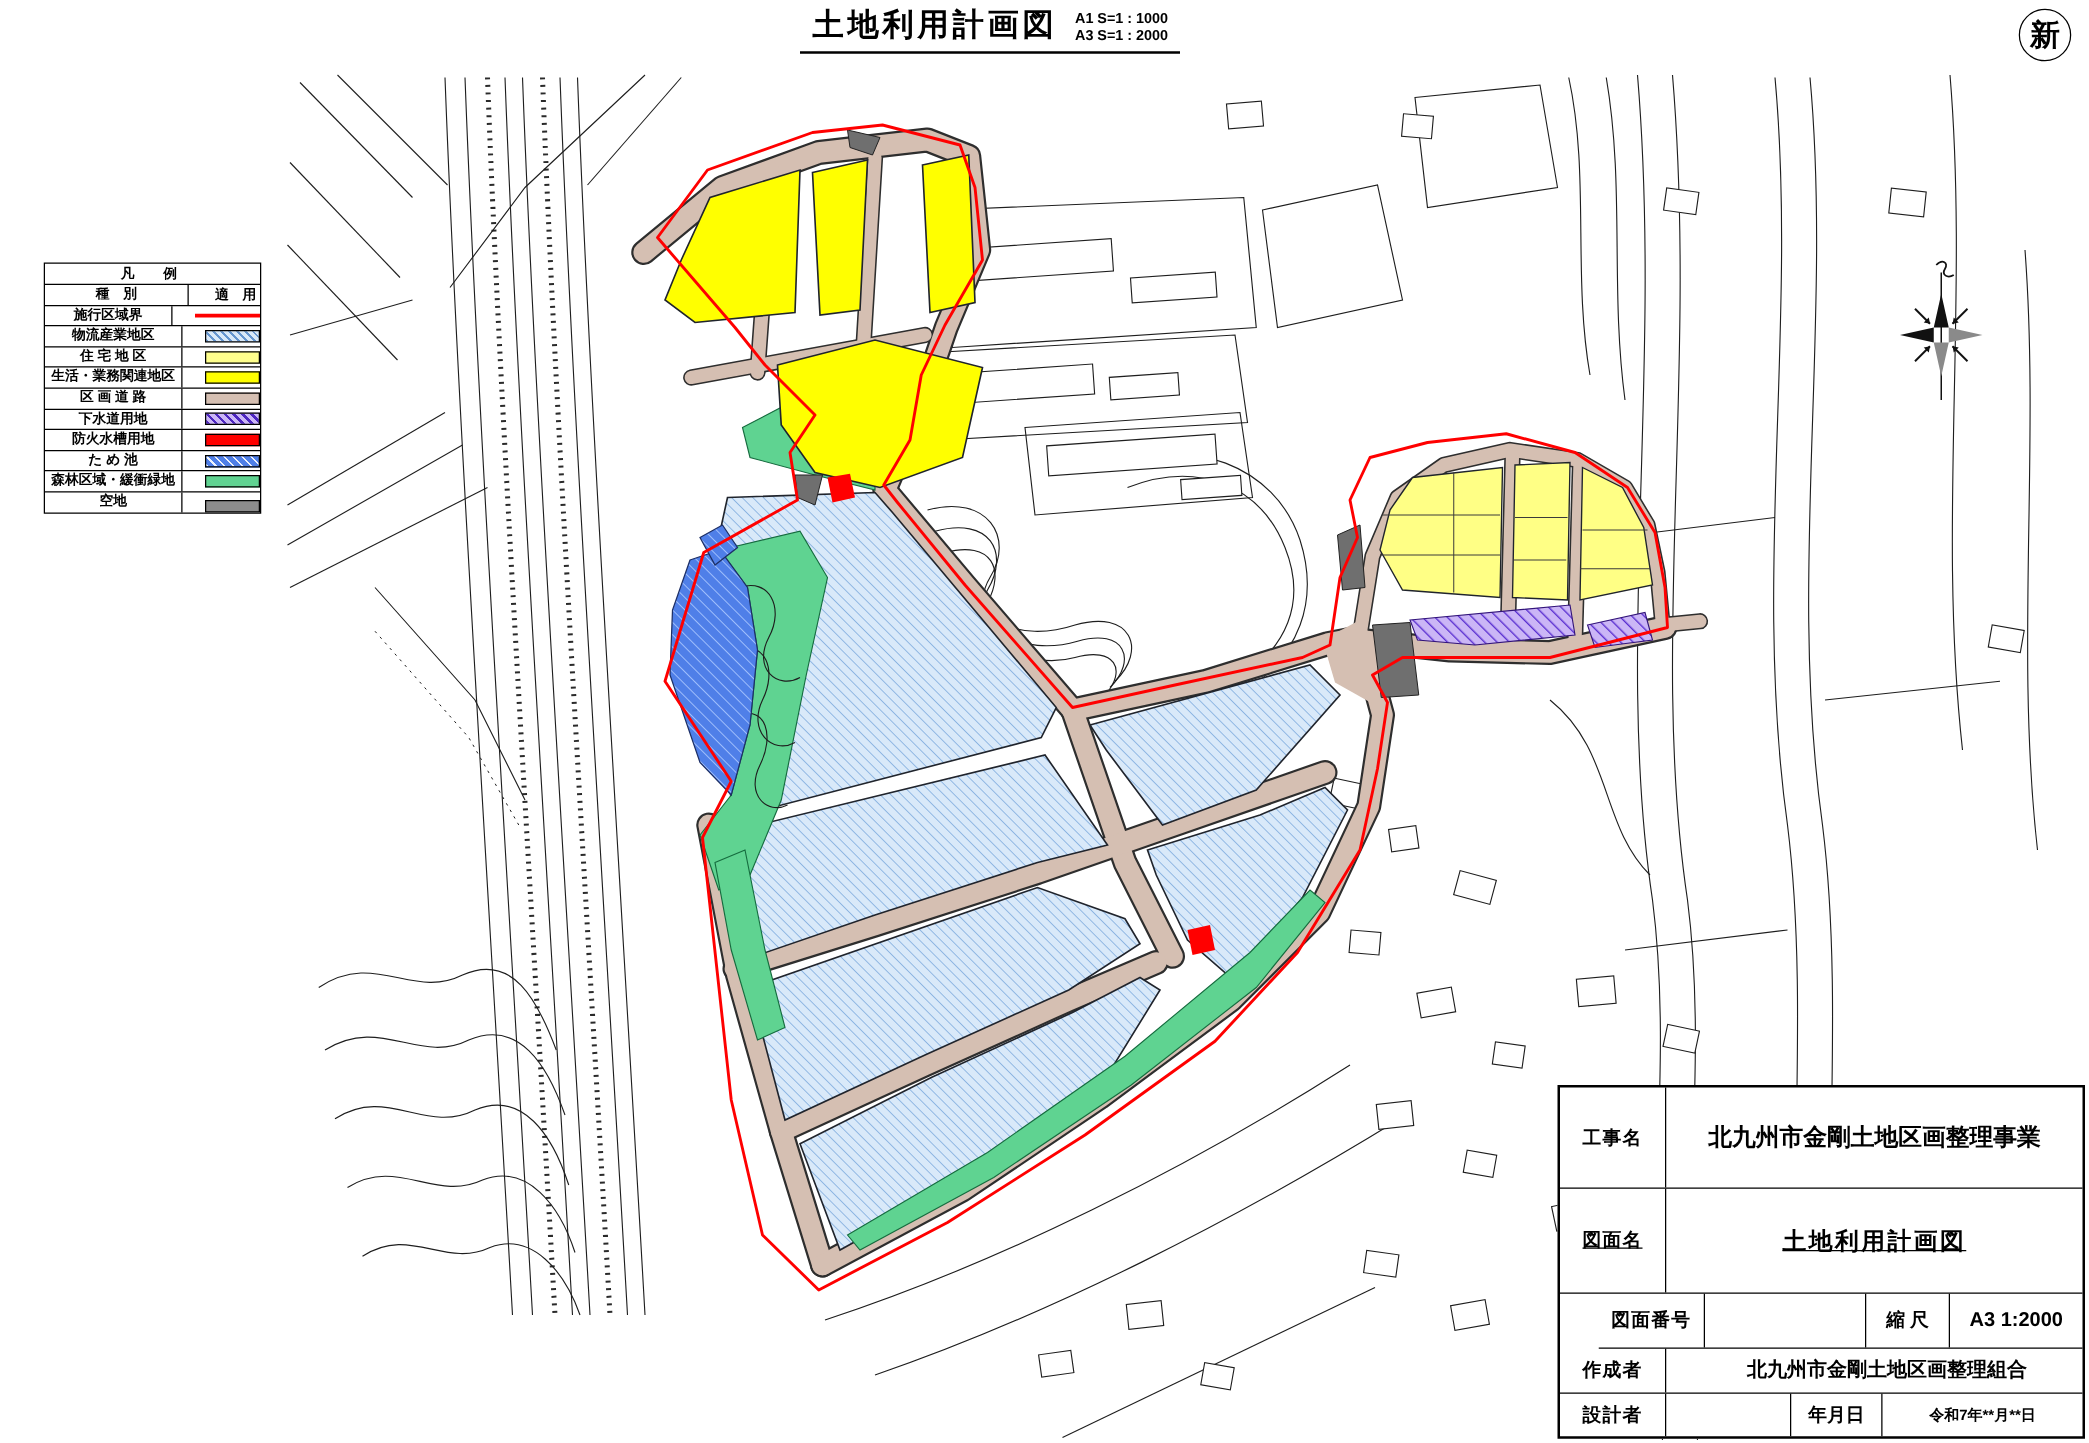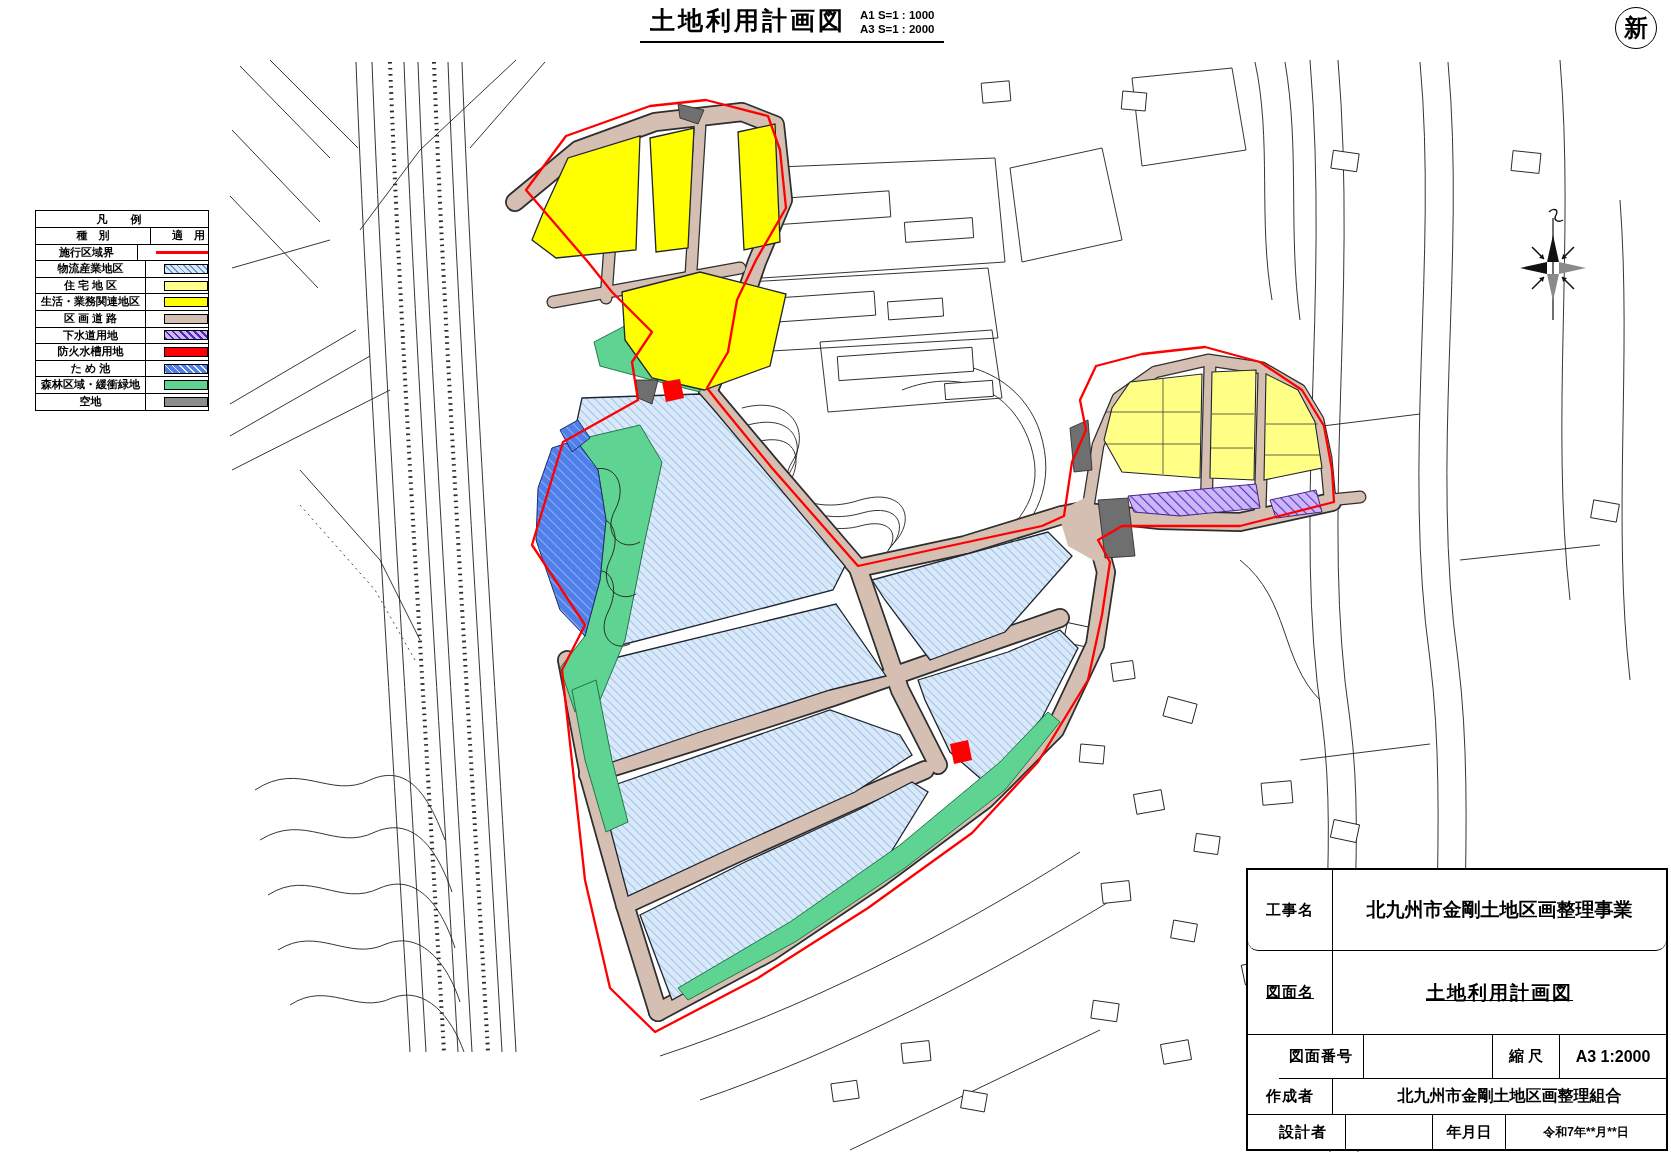--- a/index.html
+++ b/index.html
@@ -20,21 +20,21 @@
   .pylot{fill:#ffff85;stroke:#20242c;stroke-width:1.1;}
   .green{fill:#5fd391;stroke:#156b3e;stroke-width:.9;}
   .gray{fill:#6f6f6f;stroke:#222;stroke-width:.8;}
   .sub{stroke:#3a3a3a;stroke-width:.8;fill:none;}
   .boundary{stroke:#ff0000;stroke-width:2.3;fill:none;stroke-linejoin:round;}
   
   #legend{position:absolute;left:35px;top:210px;width:172px;background:#fff;
           border:1.6px solid #000;font-size:11px;font-weight:600;}
   #legend .lg-title{height:16px;line-height:16px;text-align:center;border-bottom:1px solid #000;letter-spacing:6px;}
   #legend .lg-row{display:flex;height:15.6px;border-bottom:1px solid #000;gap:18px;}
-  #legend .lg-row:last-child{border-bottom:none;}
+  #legend .lg-row:last-child{border-bottom:none;align-items:flex-end;}
   #legend .lg-label{width:114px;border-right:1px solid #000;text-align:center;line-height:15.6px;
                     white-space:nowrap;overflow:hidden;}
   #legend .lg-swatch{flex:1;display:flex;align-items:center;justify-content:center;font-family:Liberation Serif, serif;}
   .sw{width:44px;height:10px;border:1px solid #000;box-sizing:border-box;}
   .sw-line{width:52px;height:2.4px;}
   .hatch-log{background-image:repeating-linear-gradient(45deg,rgba(95,145,205,.95) 0 1.3px,transparent 1.3px 4.5px);}
   .hatch-sewer{background-image:repeating-linear-gradient(45deg,rgba(70,30,190,.95) 0 2px,transparent 2px 5px);}
   .hatch-pond{background-image:repeating-linear-gradient(45deg,rgba(255,255,255,.9) 0 1.3px,transparent 1.3px 5px);}
   
   #title-wrap{position:absolute;left:640px;top:6px;display:flex;align-items:flex-start;gap:14px;
@@ -50,21 +50,21 @@
           border:2px solid #000;box-sizing:border-box;font-weight:bold;}
   .tb-row{display:flex;border-bottom:1.4px solid #000;}
   .tb-row:last-child{border-bottom:none;}
   .tb-label{width:84px;border-right:1.4px solid #000;display:flex;align-items:center;
             justify-content:center;font-size:15px;letter-spacing:1px;flex:none;}
   .tb-value{flex:1;display:flex;align-items:center;justify-content:center;font-size:17px;white-space:nowrap;}
   .tb-empty{flex:1;}
   .tb-sublabel{width:66px;border-left:1.4px solid #000;border-right:1.4px solid #000;
                display:flex;align-items:center;justify-content:center;font-size:15px;flex:none;}
   .tb-subvalue{display:flex;align-items:center;justify-content:center;font-size:15px;white-space:nowrap;}
-  .r1{height:80px;border-radius:10px;} .r2{height:83px;text-decoration:underline;} .r3{height:43px;margin-left:31px;} .r4{height:35px;gap:20px;} .r5{height:34px;margin-left:13px;}
+  .r1{height:80px;} .r2{height:83px;text-decoration:underline;} .r3{height:43px;margin-left:31px;} .r4{height:35px;gap:20px;} .r5{height:34px;}
 </style>
 </head>
 <body>
 
 <svg id="map" viewBox="0 0 1671 1154">
   <defs>
     <pattern id="pLog" width="6" height="6" patternUnits="userSpaceOnUse" patternTransform="rotate(-45)">
       <rect width="6" height="6" fill="#d9e9f9"></rect>
       <line x1="0" y1="0" x2="0" y2="6" stroke="#79a8dc" stroke-width="1.2"></line>
     </pattern>

